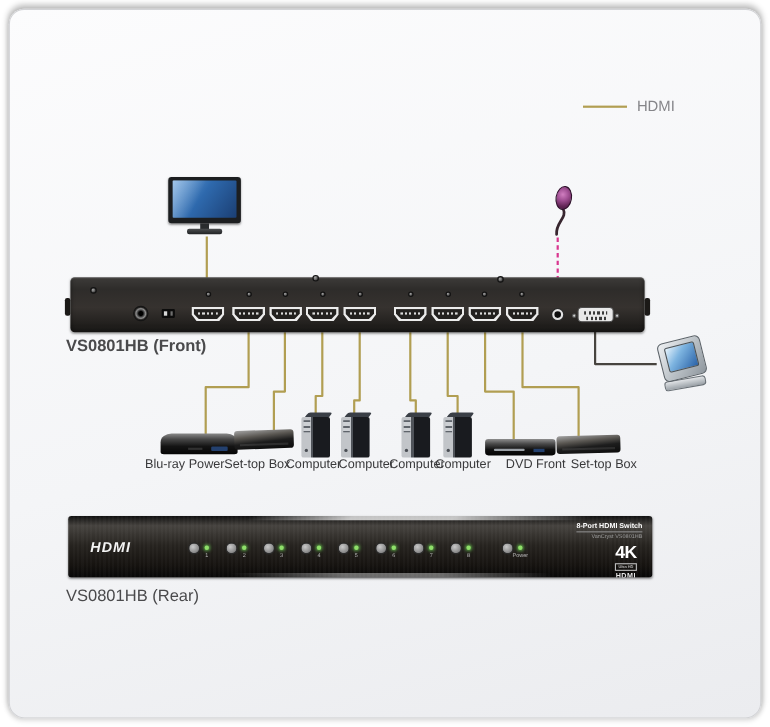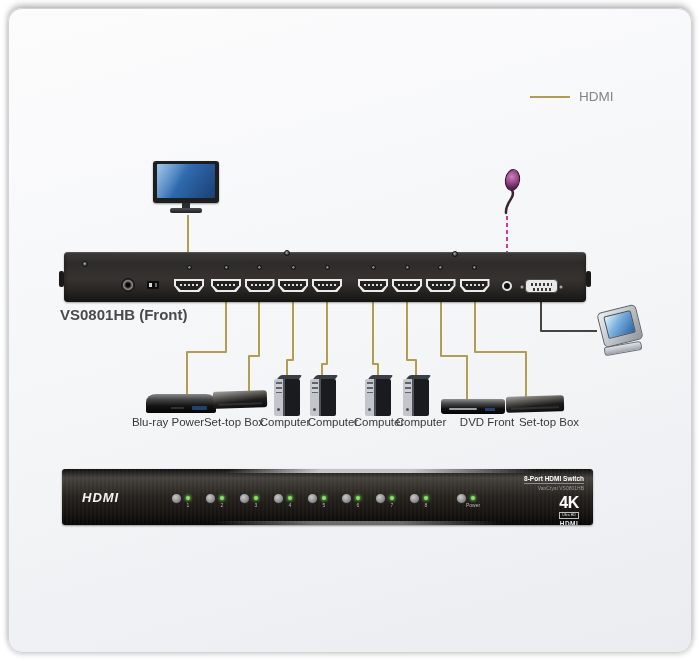--- a/index.html
+++ b/index.html
@@ -318,13 +318,14 @@
     <div class="rp-head">
       <div class="rp-title">8-Port HDMI Switch</div>
       <div class="rp-subtitle">VanCryst VS0801HB</div>
     </div>
     <div class="badge">
       <div class="badge-4k">4K</div>
       <span class="badge-uhd">Ultra HD</span>
       <div class="badge-hdmi">HDMI</div>
     </div>
   </div>
+  <div class="caption" style="left:60px;top:533px;">VS0801HB (Rear)</div>
 </div>
 
 </body></html>

